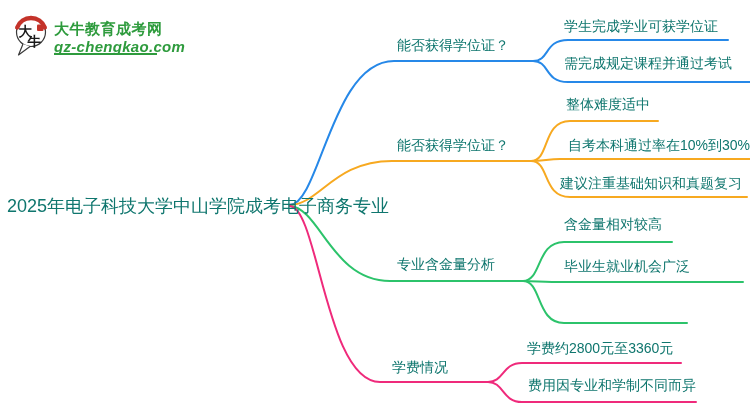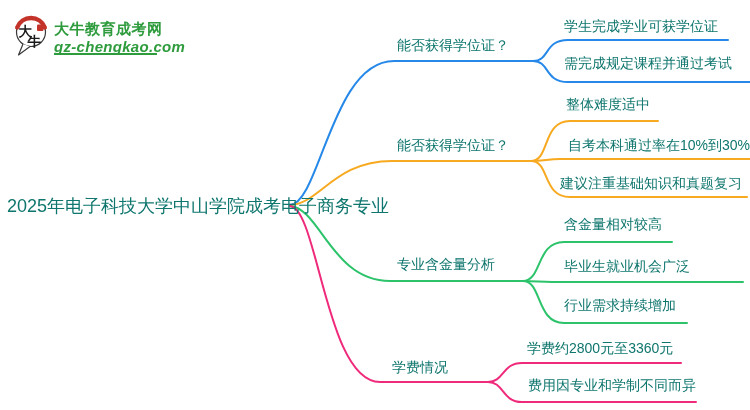--- a/index.html
+++ b/index.html
@@ -75,19 +75,18 @@
   <div class="node" style="left:564px;top:55px;">需完成规定课程并通过考试</div>
 
   <div class="node" style="left:397px;top:137px;">能否获得学位证？</div>
   <div class="node" style="left:566px;top:96px;">整体难度适中</div>
   <div class="node" style="left:568px;top:137px;">自考本科通过率在10%到30%</div>
   <div class="node" style="left:560px;top:175px;">建议注重基础知识和真题复习</div>
 
   <div class="node" style="left:397px;top:256px;">专业含金量分析</div>
   <div class="node" style="left:564px;top:216px;text-align:center;">含金量相对较高</div>
   <div class="node" style="left:564px;top:258px;">毕业生就业机会广泛</div>
-  <div class="node" style="left:564px;top:297px;">行业需求持续增加</div>
 
   <div class="node" style="left:392px;top:359px;">学费情况</div>
   <div class="node" style="left:527px;top:340px;">学费约2800元至3360元</div>
   <div class="node" style="left:528px;top:377px;">费用因专业和学制不同而异</div>
 
 </div>
 
 </body></html>

